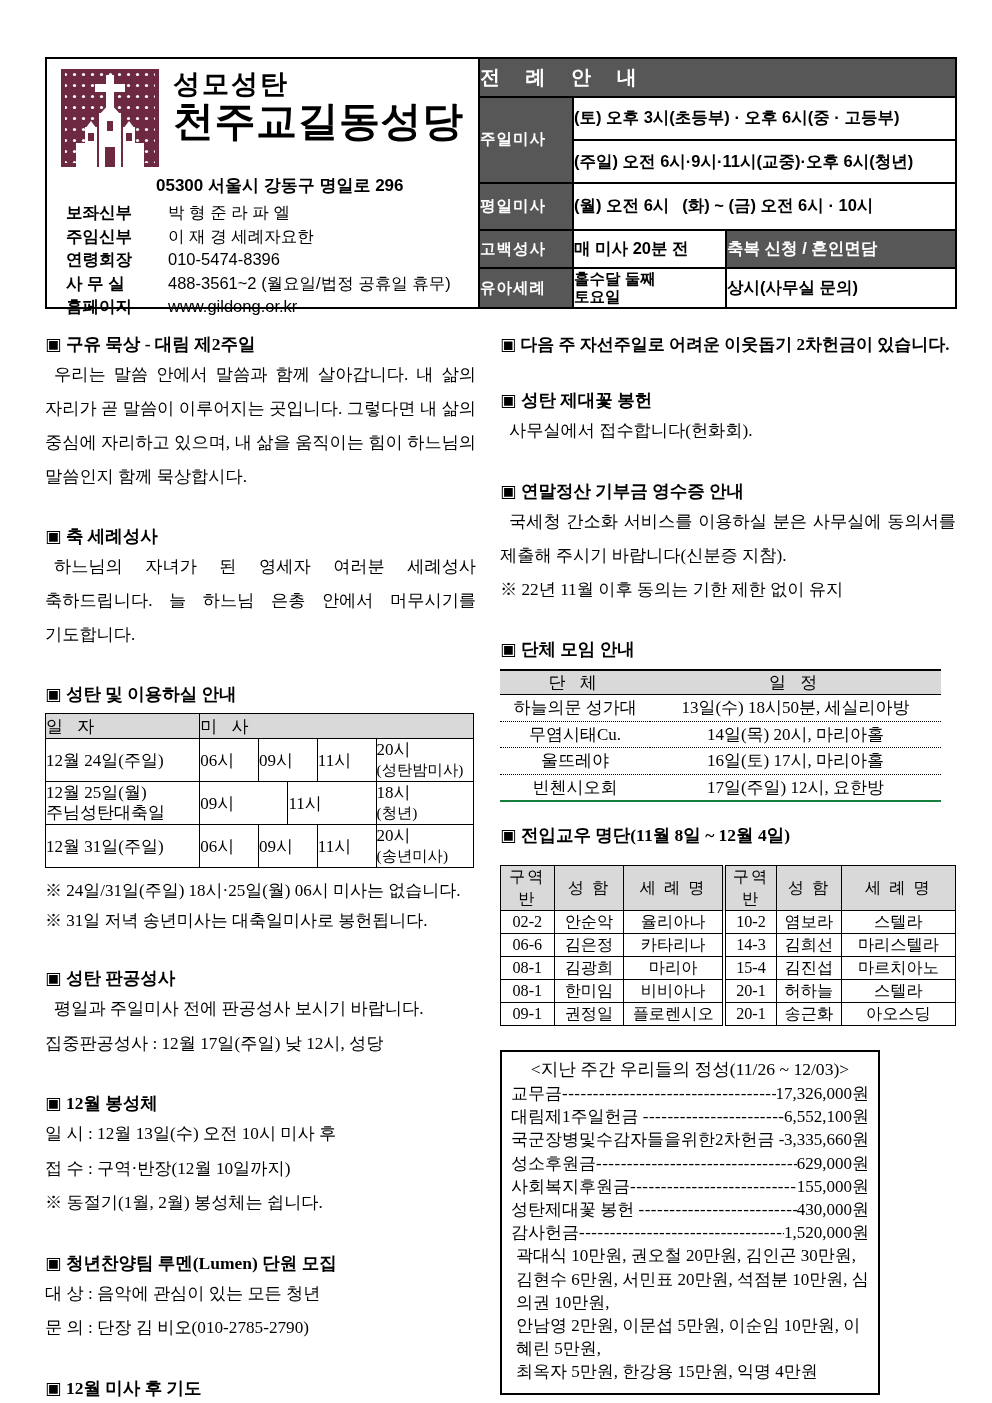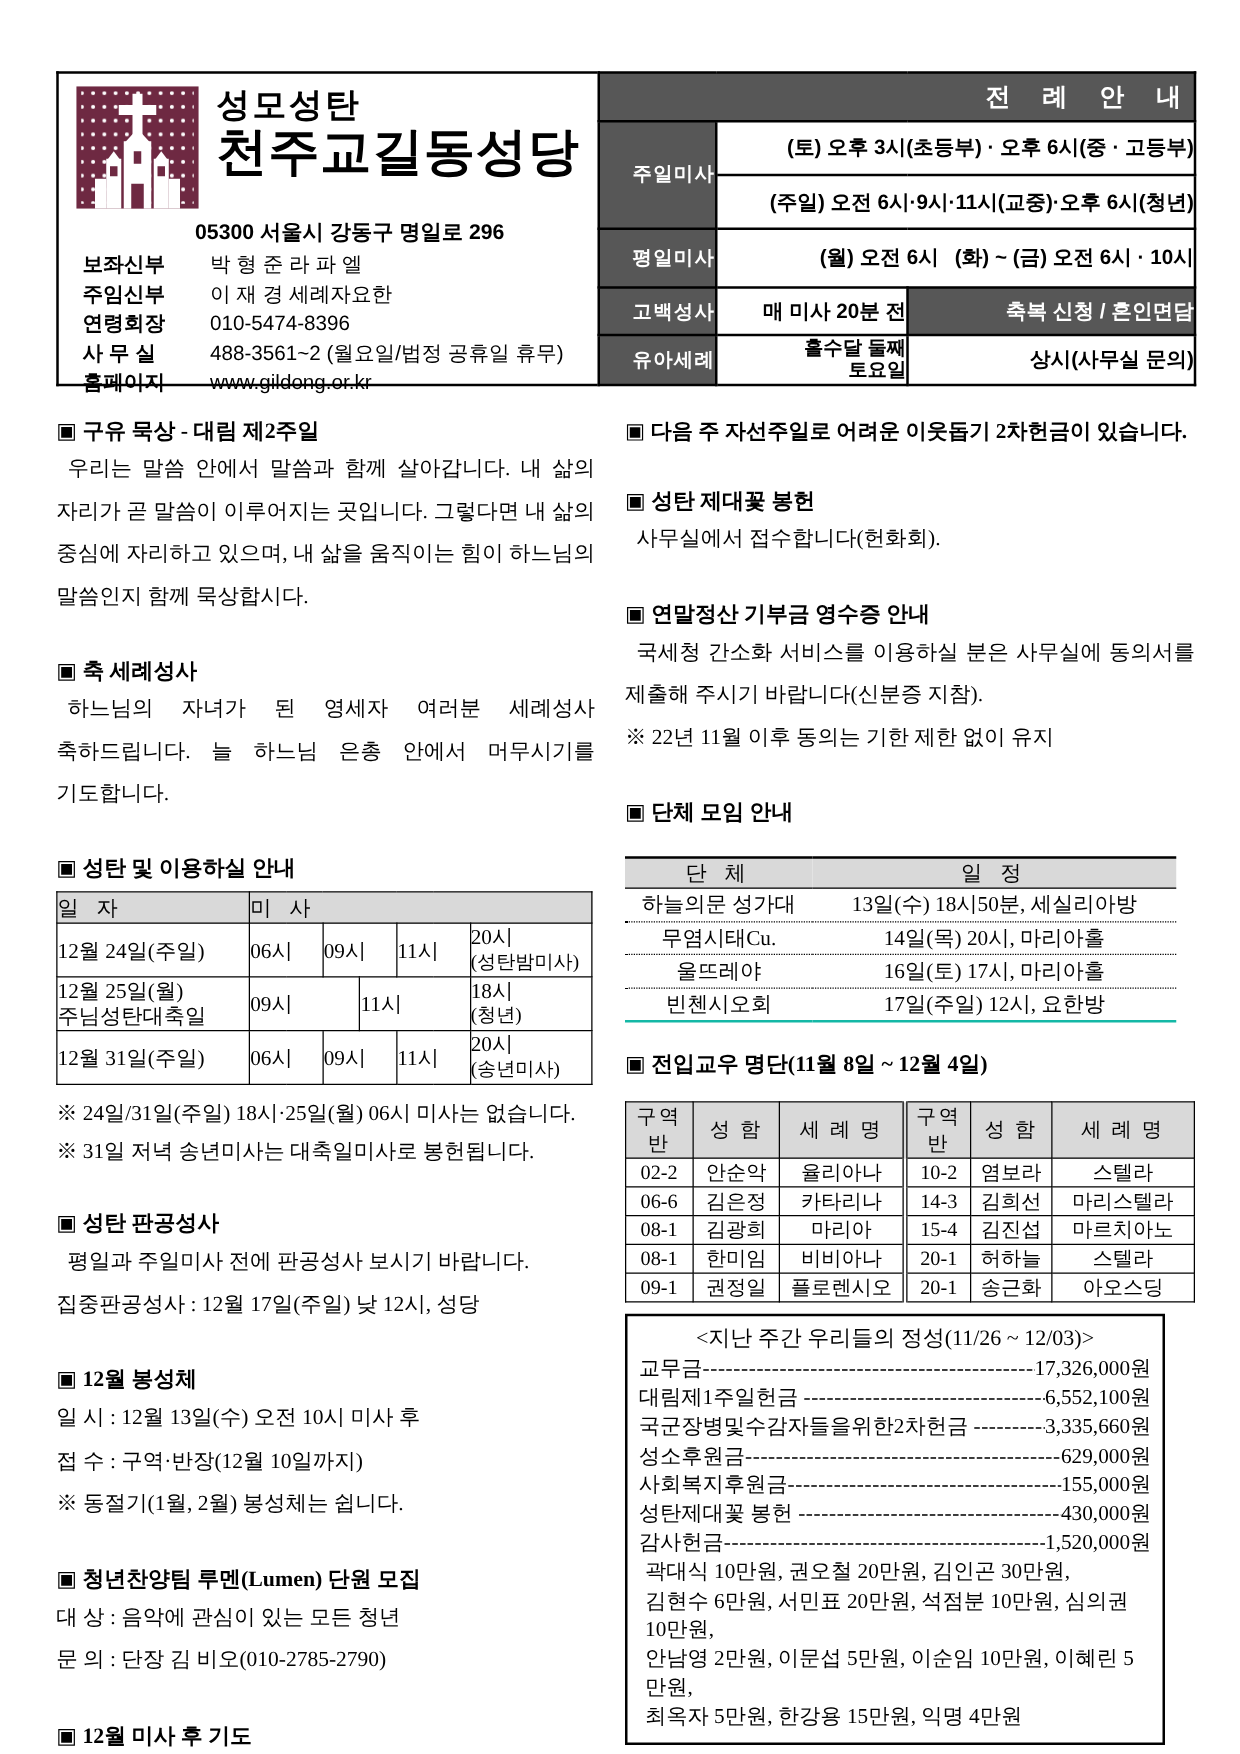--- a/index.html
+++ b/index.html
@@ -21,21 +21,21 @@
   .brand-sub  { font-family:"Liberation Sans","DejaVu Sans",sans-serif; font-weight:bold; font-size:27px; line-height:1.12; letter-spacing:2px; }
   .brand-title{ font-family:"Liberation Sans","DejaVu Sans",sans-serif; font-weight:bold; font-size:41px; line-height:1.12; letter-spacing:0.5px; }
   .addr { font-family:"Liberation Sans","DejaVu Sans",sans-serif; font-weight:bold; font-size:17px; margin:7px 0 4px 95px; }
   .info-row  { display:flex; line-height:23.6px; padding-left:5px; }
   .info-label{ width:102px; font-family:"Liberation Sans","DejaVu Sans",sans-serif; font-weight:bold; font-size:16.5px; flex:none; }
   .info-value{ font-family:"Liberation Sans","DejaVu Sans",sans-serif; font-size:16.5px; }
 
   
   .lit-table {
     position:absolute; left:478px; top:57px; width:477px; height:252px;
-    border-collapse:collapse; table-layout:fixed; text-align:right;
+    border-collapse:collapse; table-layout:fixed; text-align:left;
     font-family:"Liberation Sans","DejaVu Sans",sans-serif; font-weight:bold;
   }
   .lit-table td { border:2px solid #000; padding:0; }
   .dark { background:#575757; color:#fff; }
   .lit-title { height:36px; font-size:20px; letter-spacing:10px; }
   .lit-label { font-size:15.5px; letter-spacing:1px; }
   .lit-val   { font-size:16.5px; }
   .lit-two   { line-height:18px; font-size:15.5px; }
 
   
@@ -51,35 +51,35 @@
   .mass-table { border-collapse:collapse; table-layout:fixed; width:429px; text-align:left; font-size:17px; margin-top:5px; }
   .mass-table td { border:1.5px solid #000; padding:0; }
   .mass-head td { background:#d9d9d9; height:24px; font-size:17px; letter-spacing:5px; }
   .mass-row td { height:42px; }
   .cell-two { line-height:20px; }
   .cell-sub { font-size:15.3px; }
   .mass-notes { margin-top:8px; }
   .mass-note { font-size:17px; line-height:30px; }
 
   
-  .groups-table { border-collapse:collapse; table-layout:fixed; width:441px; text-align:center; font-size:17px; margin-top:22px;
-    border-top:2px solid #000; border-bottom:2px solid #14b8a6; }
+  .groups-table { border-collapse:collapse; table-layout:fixed; width:441px; text-align:center; font-size:17px; margin-top:6px;
+    border-top:2px solid #000; border-bottom:2px solid #15803d; }
   .groups-table td { padding:0; }
   .groups-head td { background:#d9d9d9; border-bottom:1.5px solid #000; height:23px; letter-spacing:5px; }
   .groups-row td { height:25.5px; border-bottom:1px dotted #000; }
   .groups-table tr:last-child td { border-bottom:none; }
 
   
   .newc-table { border-collapse:collapse; table-layout:fixed; width:456px; text-align:center; font-size:16.2px; margin-top:16px; }
   .newc-table td { border:1.5px solid #000; padding:0; height:20.5px; }
   .newc-head td { background:#d9d9d9; letter-spacing:2px; }
   .dbl { border-left:4px double #000 !important; }
 
   
-  .off-box { border:2px solid #000; margin-top:9px; padding:5px 9px 9px 9px; box-sizing:border-box; width:432px; }
+  .off-box { border:2px solid #000; margin-top:24px; padding:5px 9px 9px 9px; box-sizing:border-box; width:380px; }
   .off-title { text-align:center; font-size:17.6px; line-height:25px; }
   .money { display:flex; align-items:baseline; font-size:17px; line-height:23.2px; }
   .money-lbl { flex:none; white-space:pre; }
   .leader { flex:1 1 auto; overflow:hidden; white-space:nowrap; }
   .leader::after { content:"--------------------------------------------------------------------------------------------"; letter-spacing:0.5px; }
   .money-amt { flex:none; }
   .donor { font-size:17px; line-height:23.2px; padding-left:5px; }
 
   
   .acct-box { border:1.5px solid #000; margin-top:14px; width:452px; box-sizing:border-box; }

